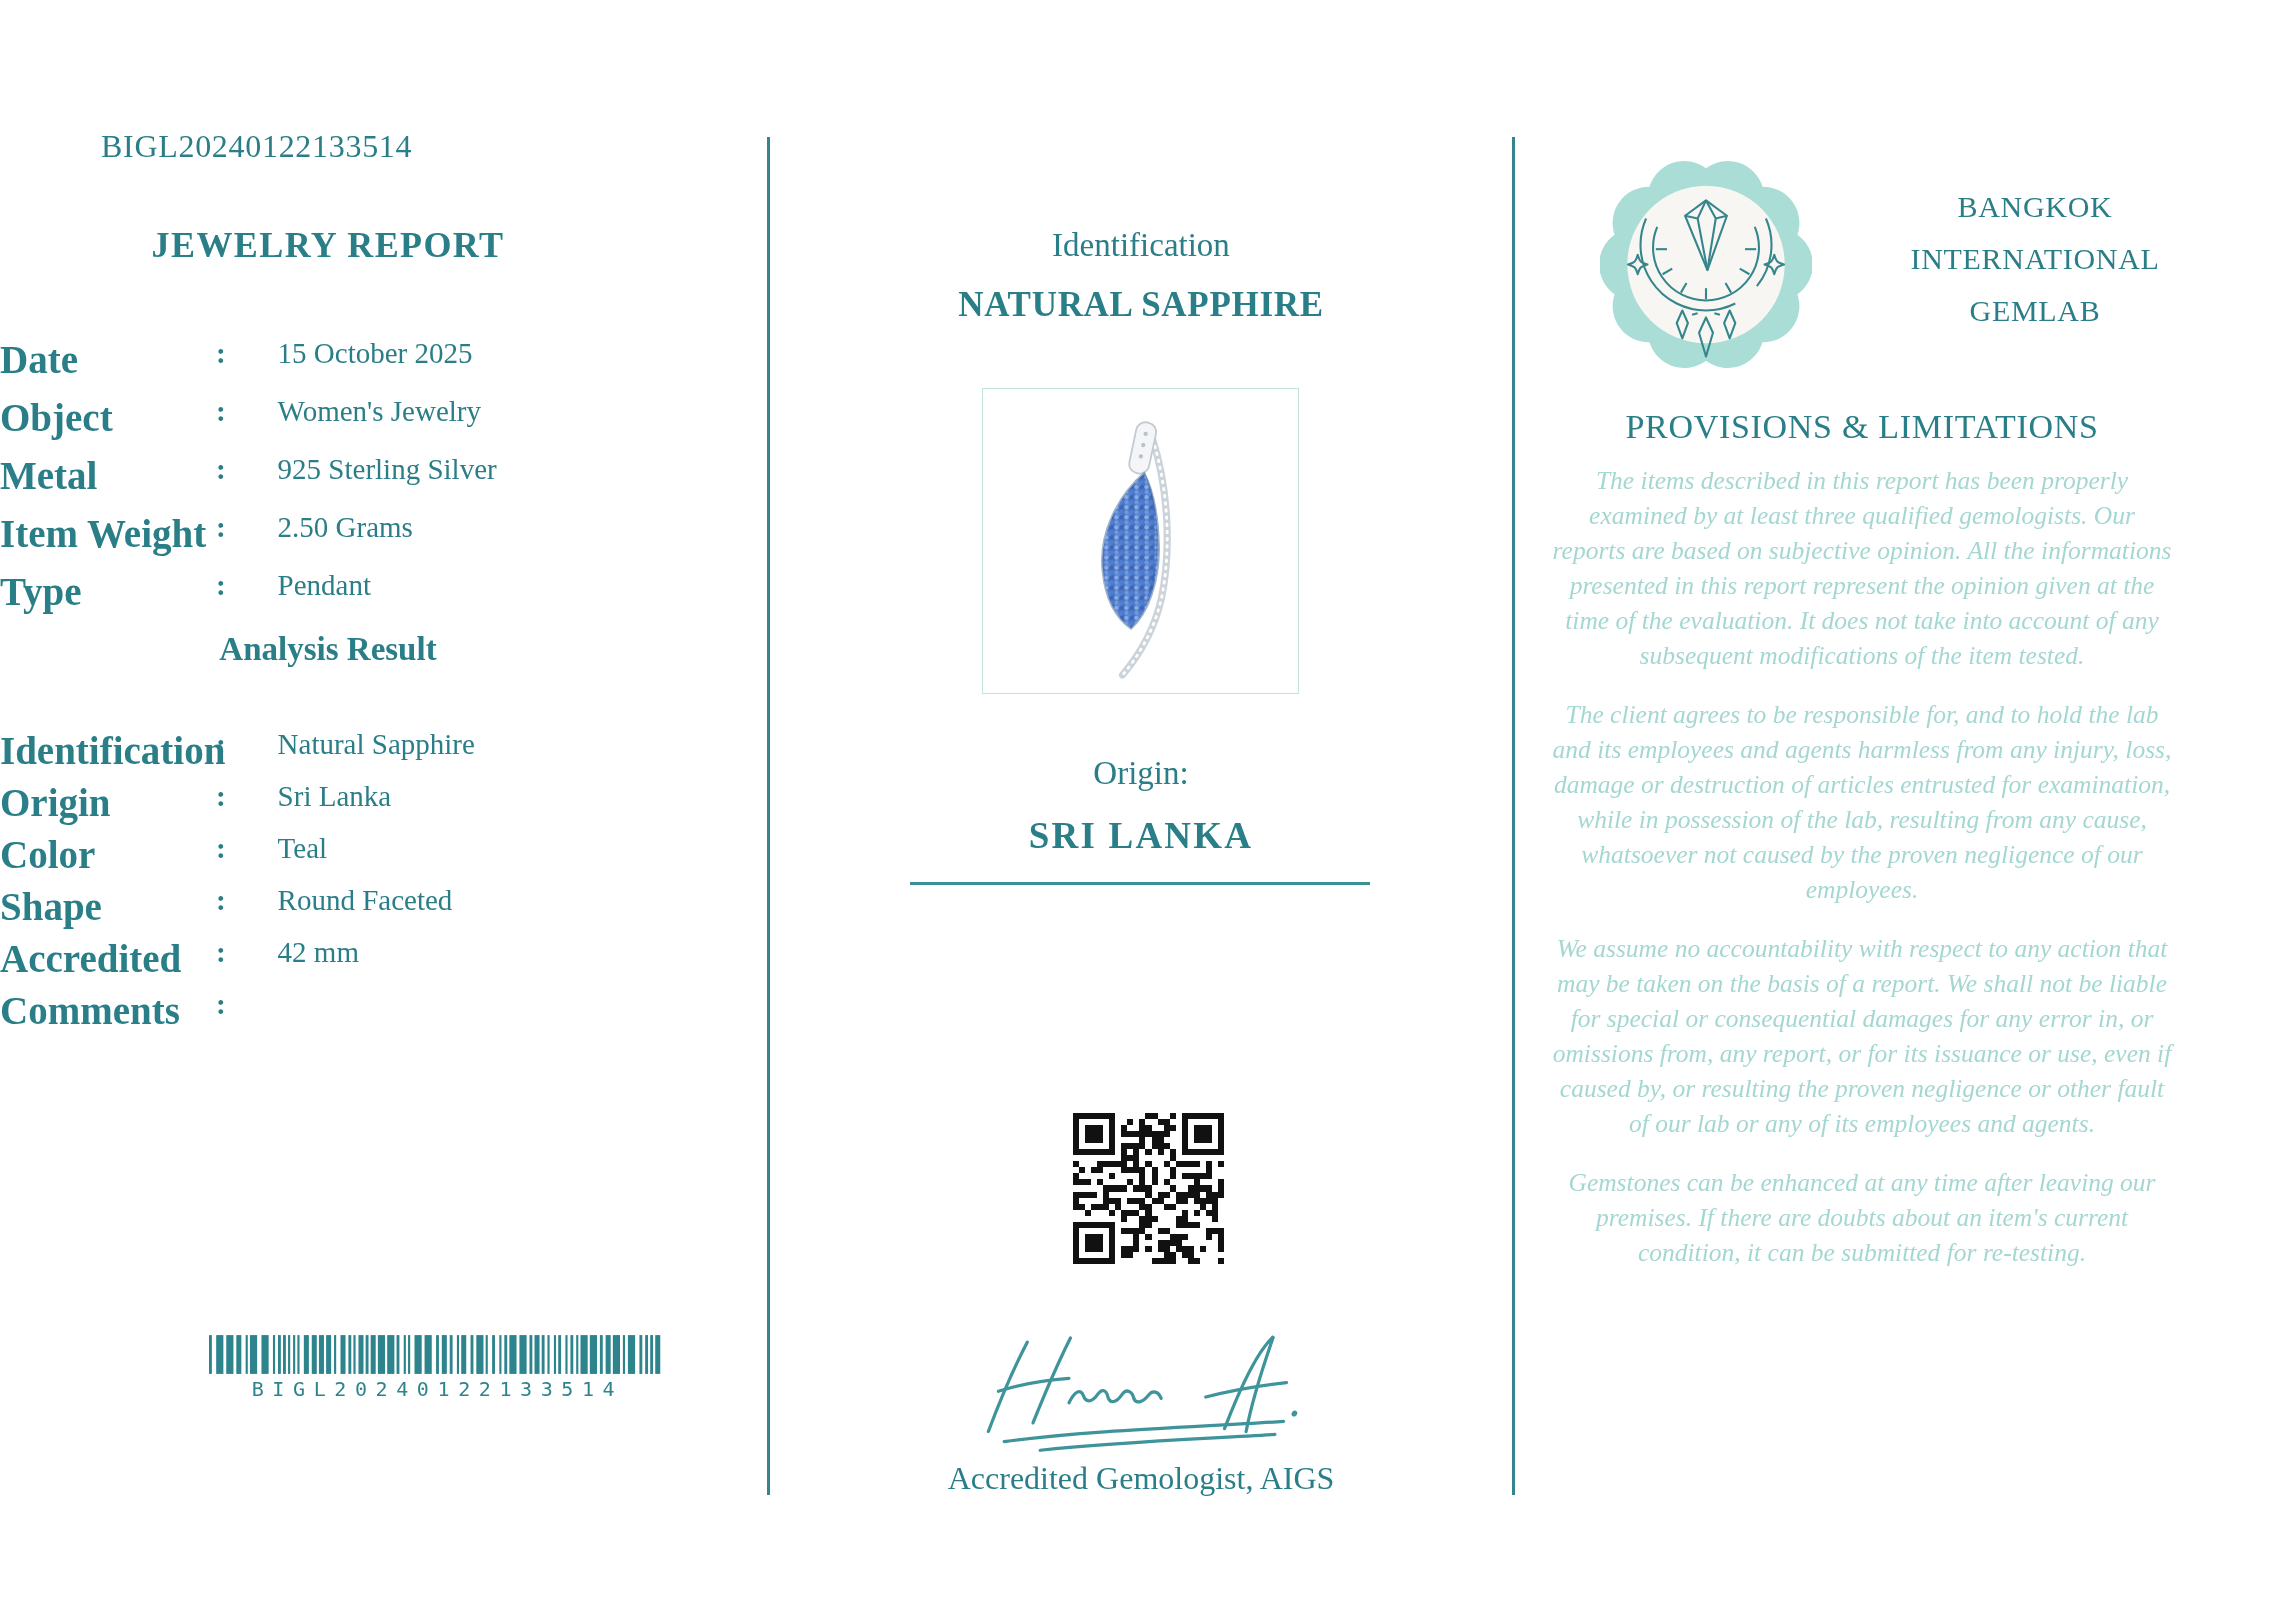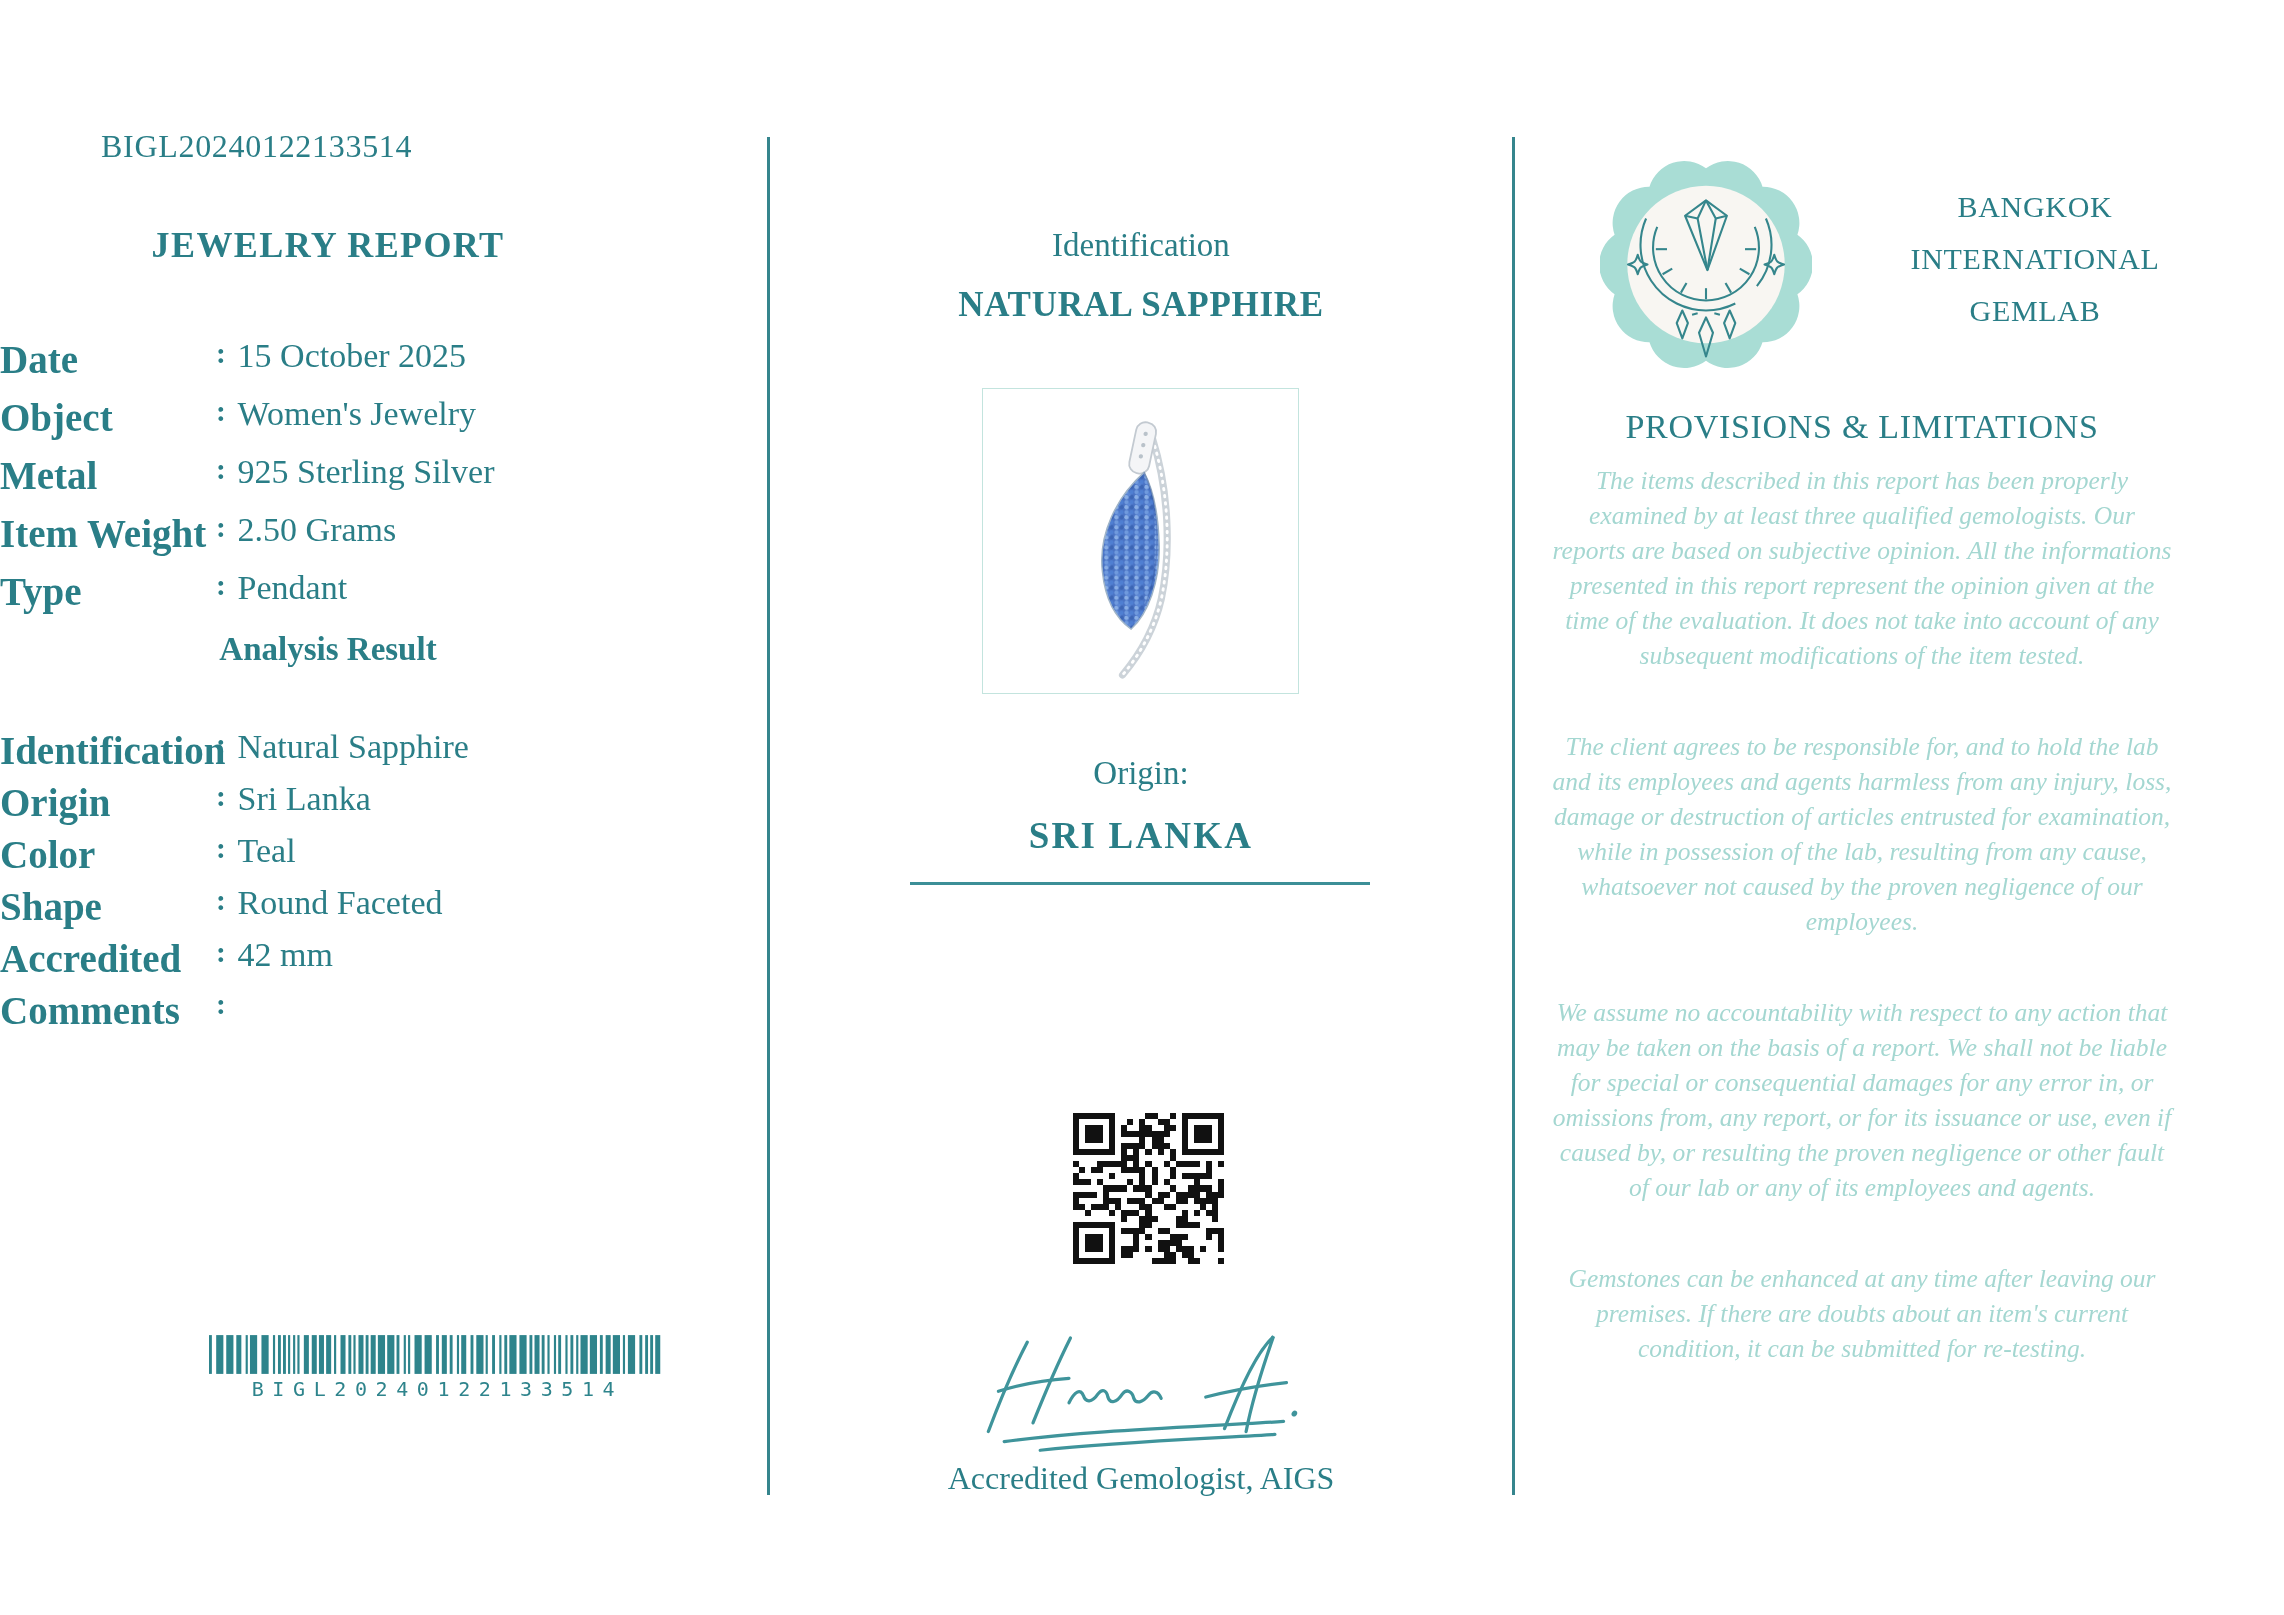--- a/index.html
+++ b/index.html
@@ -19,21 +19,21 @@
   #vdiv2{left:1512px;}
   #jewelry-title{left:0;top:224px;width:656px;font-size:36px;font-weight:bold;letter-spacing:1.4px;}
   .detail-table{left:0;width:656px;}
   #table-main{top:337px;}
   #table-analysis{top:728px;}
   .drow{display:flex;align-items:flex-start;}
   #table-main .drow{height:58px;}
   #table-analysis .drow{min-height:52px;}
   .dlabel{width:216px;font-weight:bold;font-size:39px;flex:none;}
   .dcolon{width:21.6px;font-weight:bold;font-size:29.5px;flex:none;}
-  .dvalue{font-size:34px;max-width:403px;line-height:1.12;}
+  .dvalue{font-size:29px;max-width:403px;line-height:1.12;margin-left:40px;}
   #analysis-title{left:0;top:631px;width:656px;font-size:33px;font-weight:bold;}
 
   
   #barcode-wrap{left:209px;top:1335px;width:457px;height:79px;}
   #barcode-bars{width:457px;height:39px;}
   #barcode-text{width:457px;margin-top:1.4px;font-family:"DejaVu Sans Mono","Liberation Mono",monospace;
     font-size:20px;letter-spacing:8.6px;text-align:center;white-space:nowrap;color:#2e848c;}
 
   
   #mid-id-label{left:813px;top:227px;width:656px;font-size:33px;}
@@ -43,21 +43,21 @@
   #origin-value{left:813px;top:814px;width:656px;font-size:37px;font-weight:bold;letter-spacing:2.2px;}
   #origin-rule{left:910px;top:882px;width:460px;height:2.9px;background:#3c8f97;}
   #qr-wrap{left:1073px;top:1113px;width:151px;height:151px;}
   #signature-wrap{left:961px;top:1322px;width:360px;height:137px;}
   #gemologist-line{left:813px;top:1460px;width:656px;font-size:32px;}
 
   
   #logo-wrap{left:1600px;top:160px;width:212px;height:209px;}
   #org-title{left:1838px;top:181px;width:394px;font-size:30px;line-height:52px;letter-spacing:0.7px;}
   #provisions-title{left:1553px;top:408px;width:618px;font-size:34px;letter-spacing:0.7px;}
-  #provisions-body{left:1550px;top:463px;width:624px;display:flex;flex-direction:column;gap:56px;}
+  #provisions-body{left:1550px;top:463px;width:624px;display:flex;flex-direction:column;gap:24px;}
   .prov-para{font-style:italic;font-size:25.5px;line-height:35px;text-align:center;color:#a4d7d1;}
 </style>
 </head>
 <body>
 
 <div id="page">
 
   <div class="abs" id="report-number">BIGL20240122133514</div>
 
   <div class="abs vdiv" id="vdiv1"></div>

